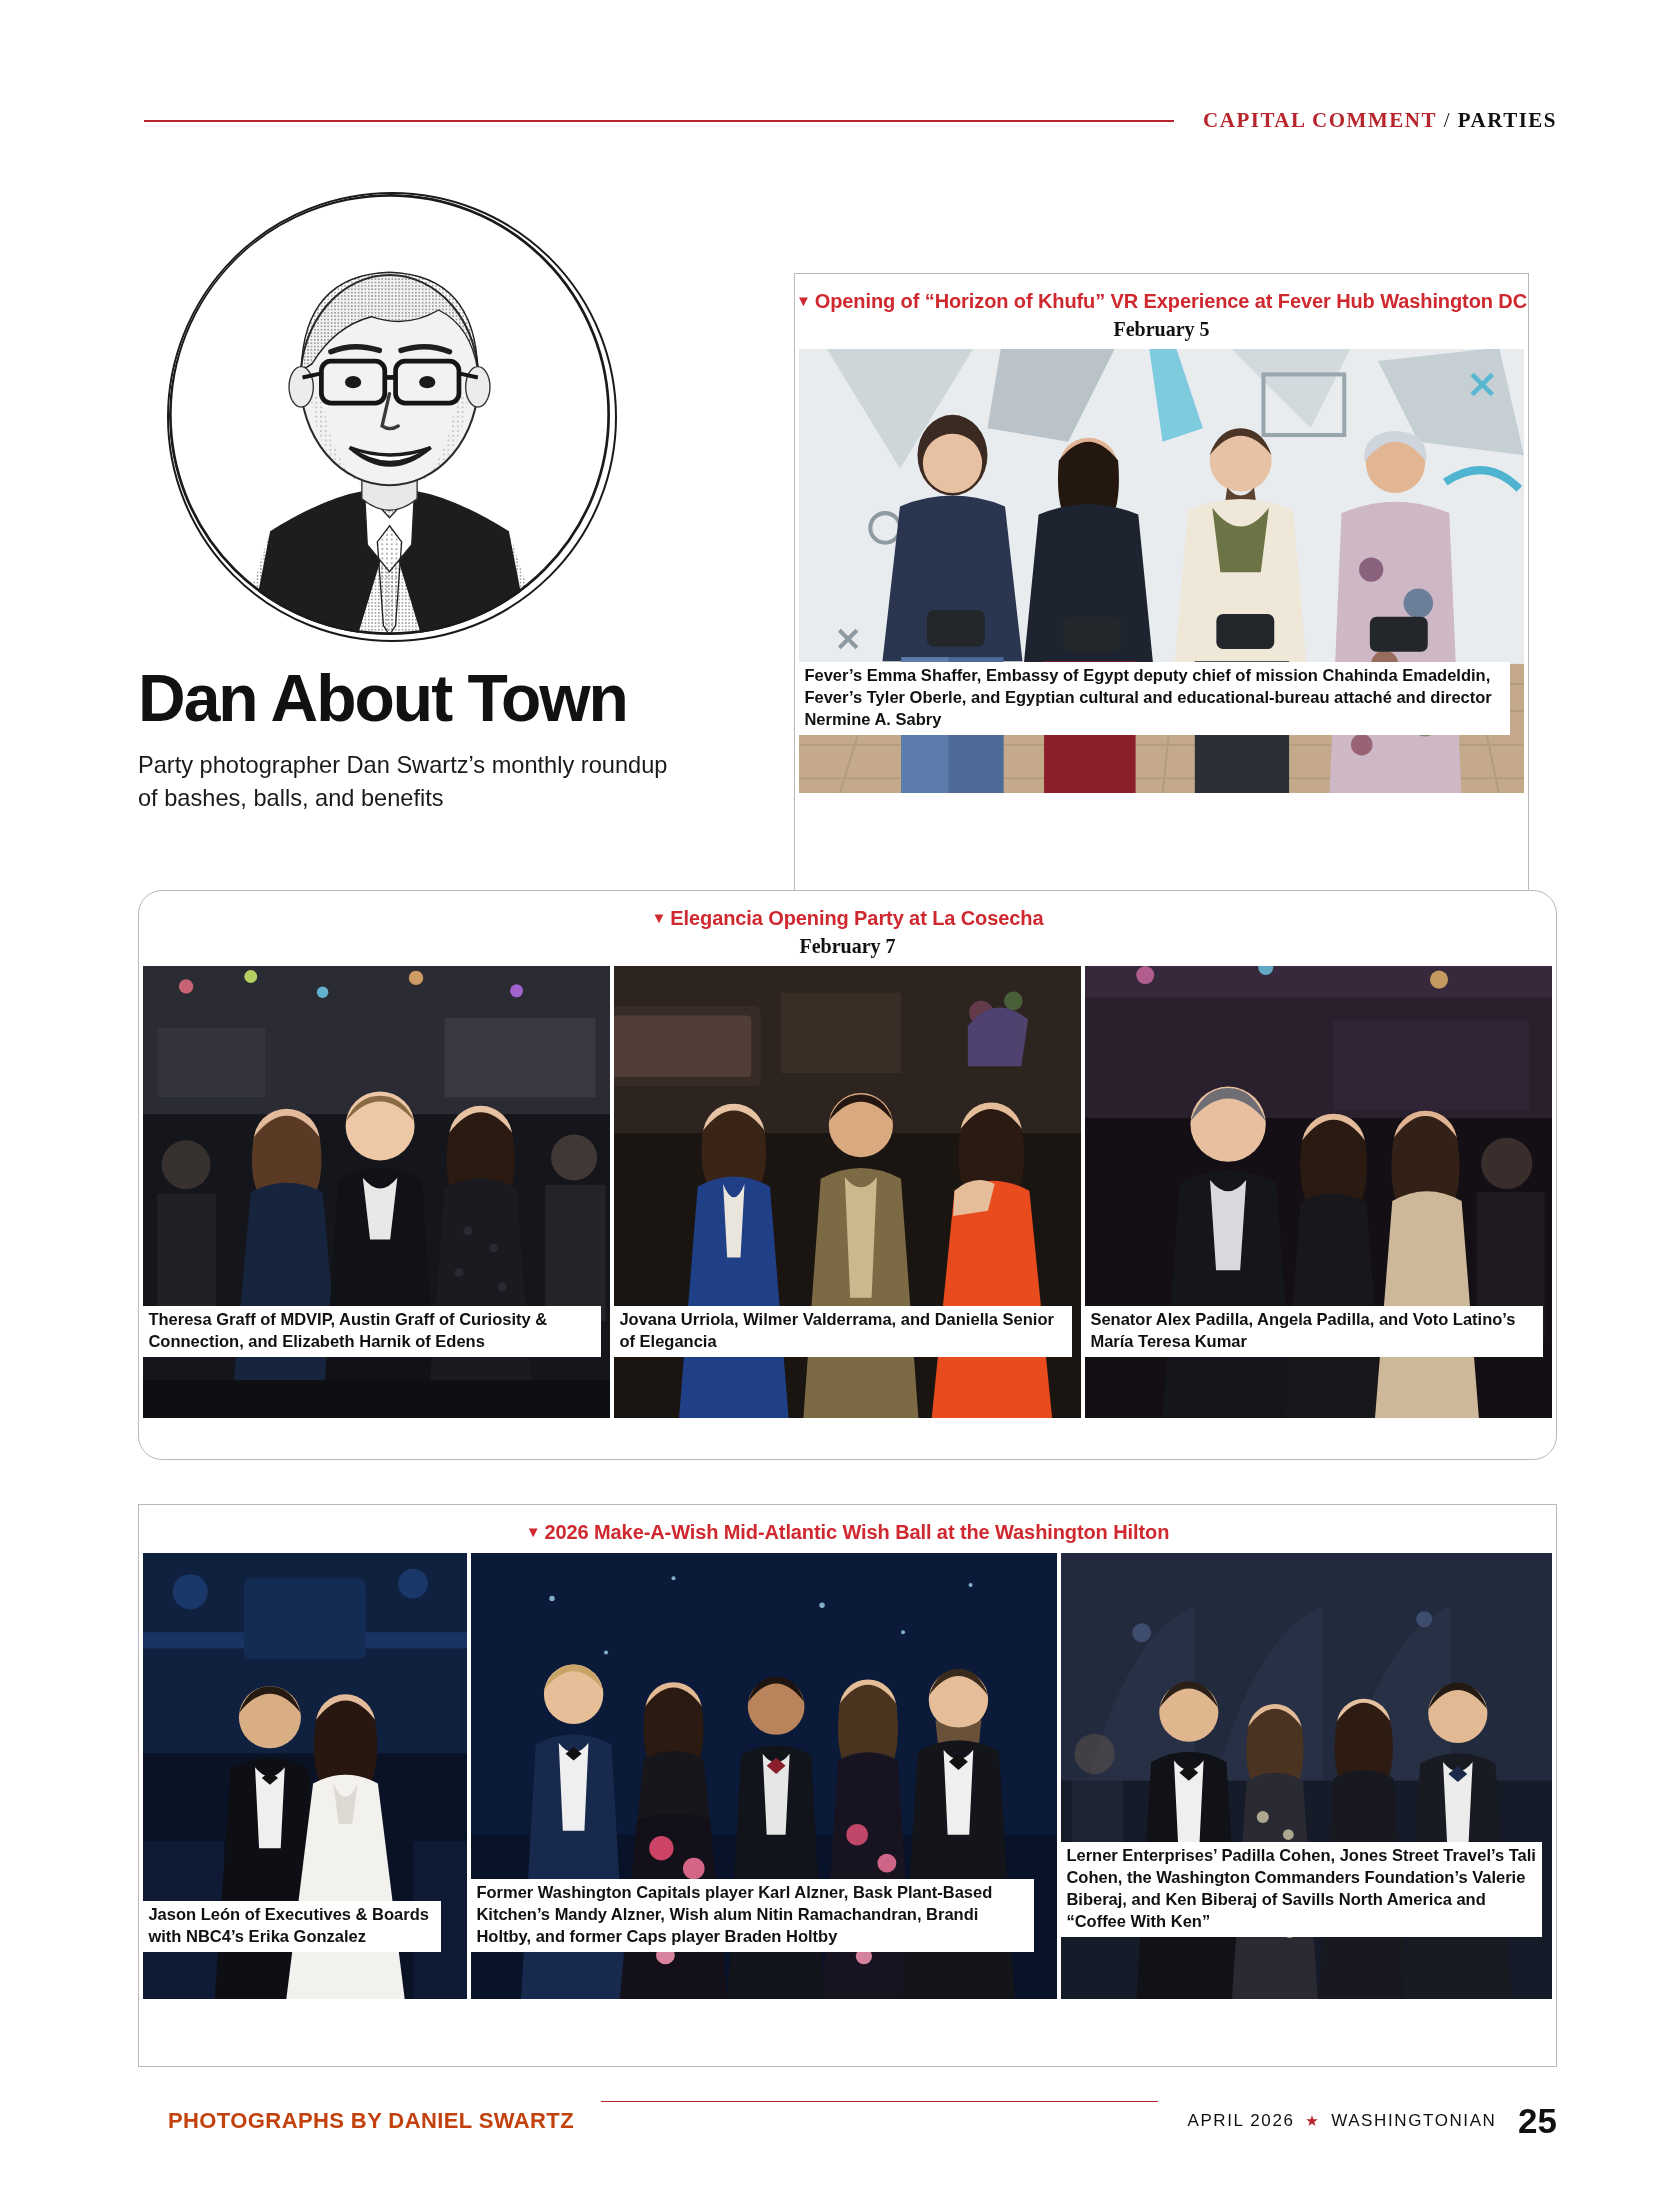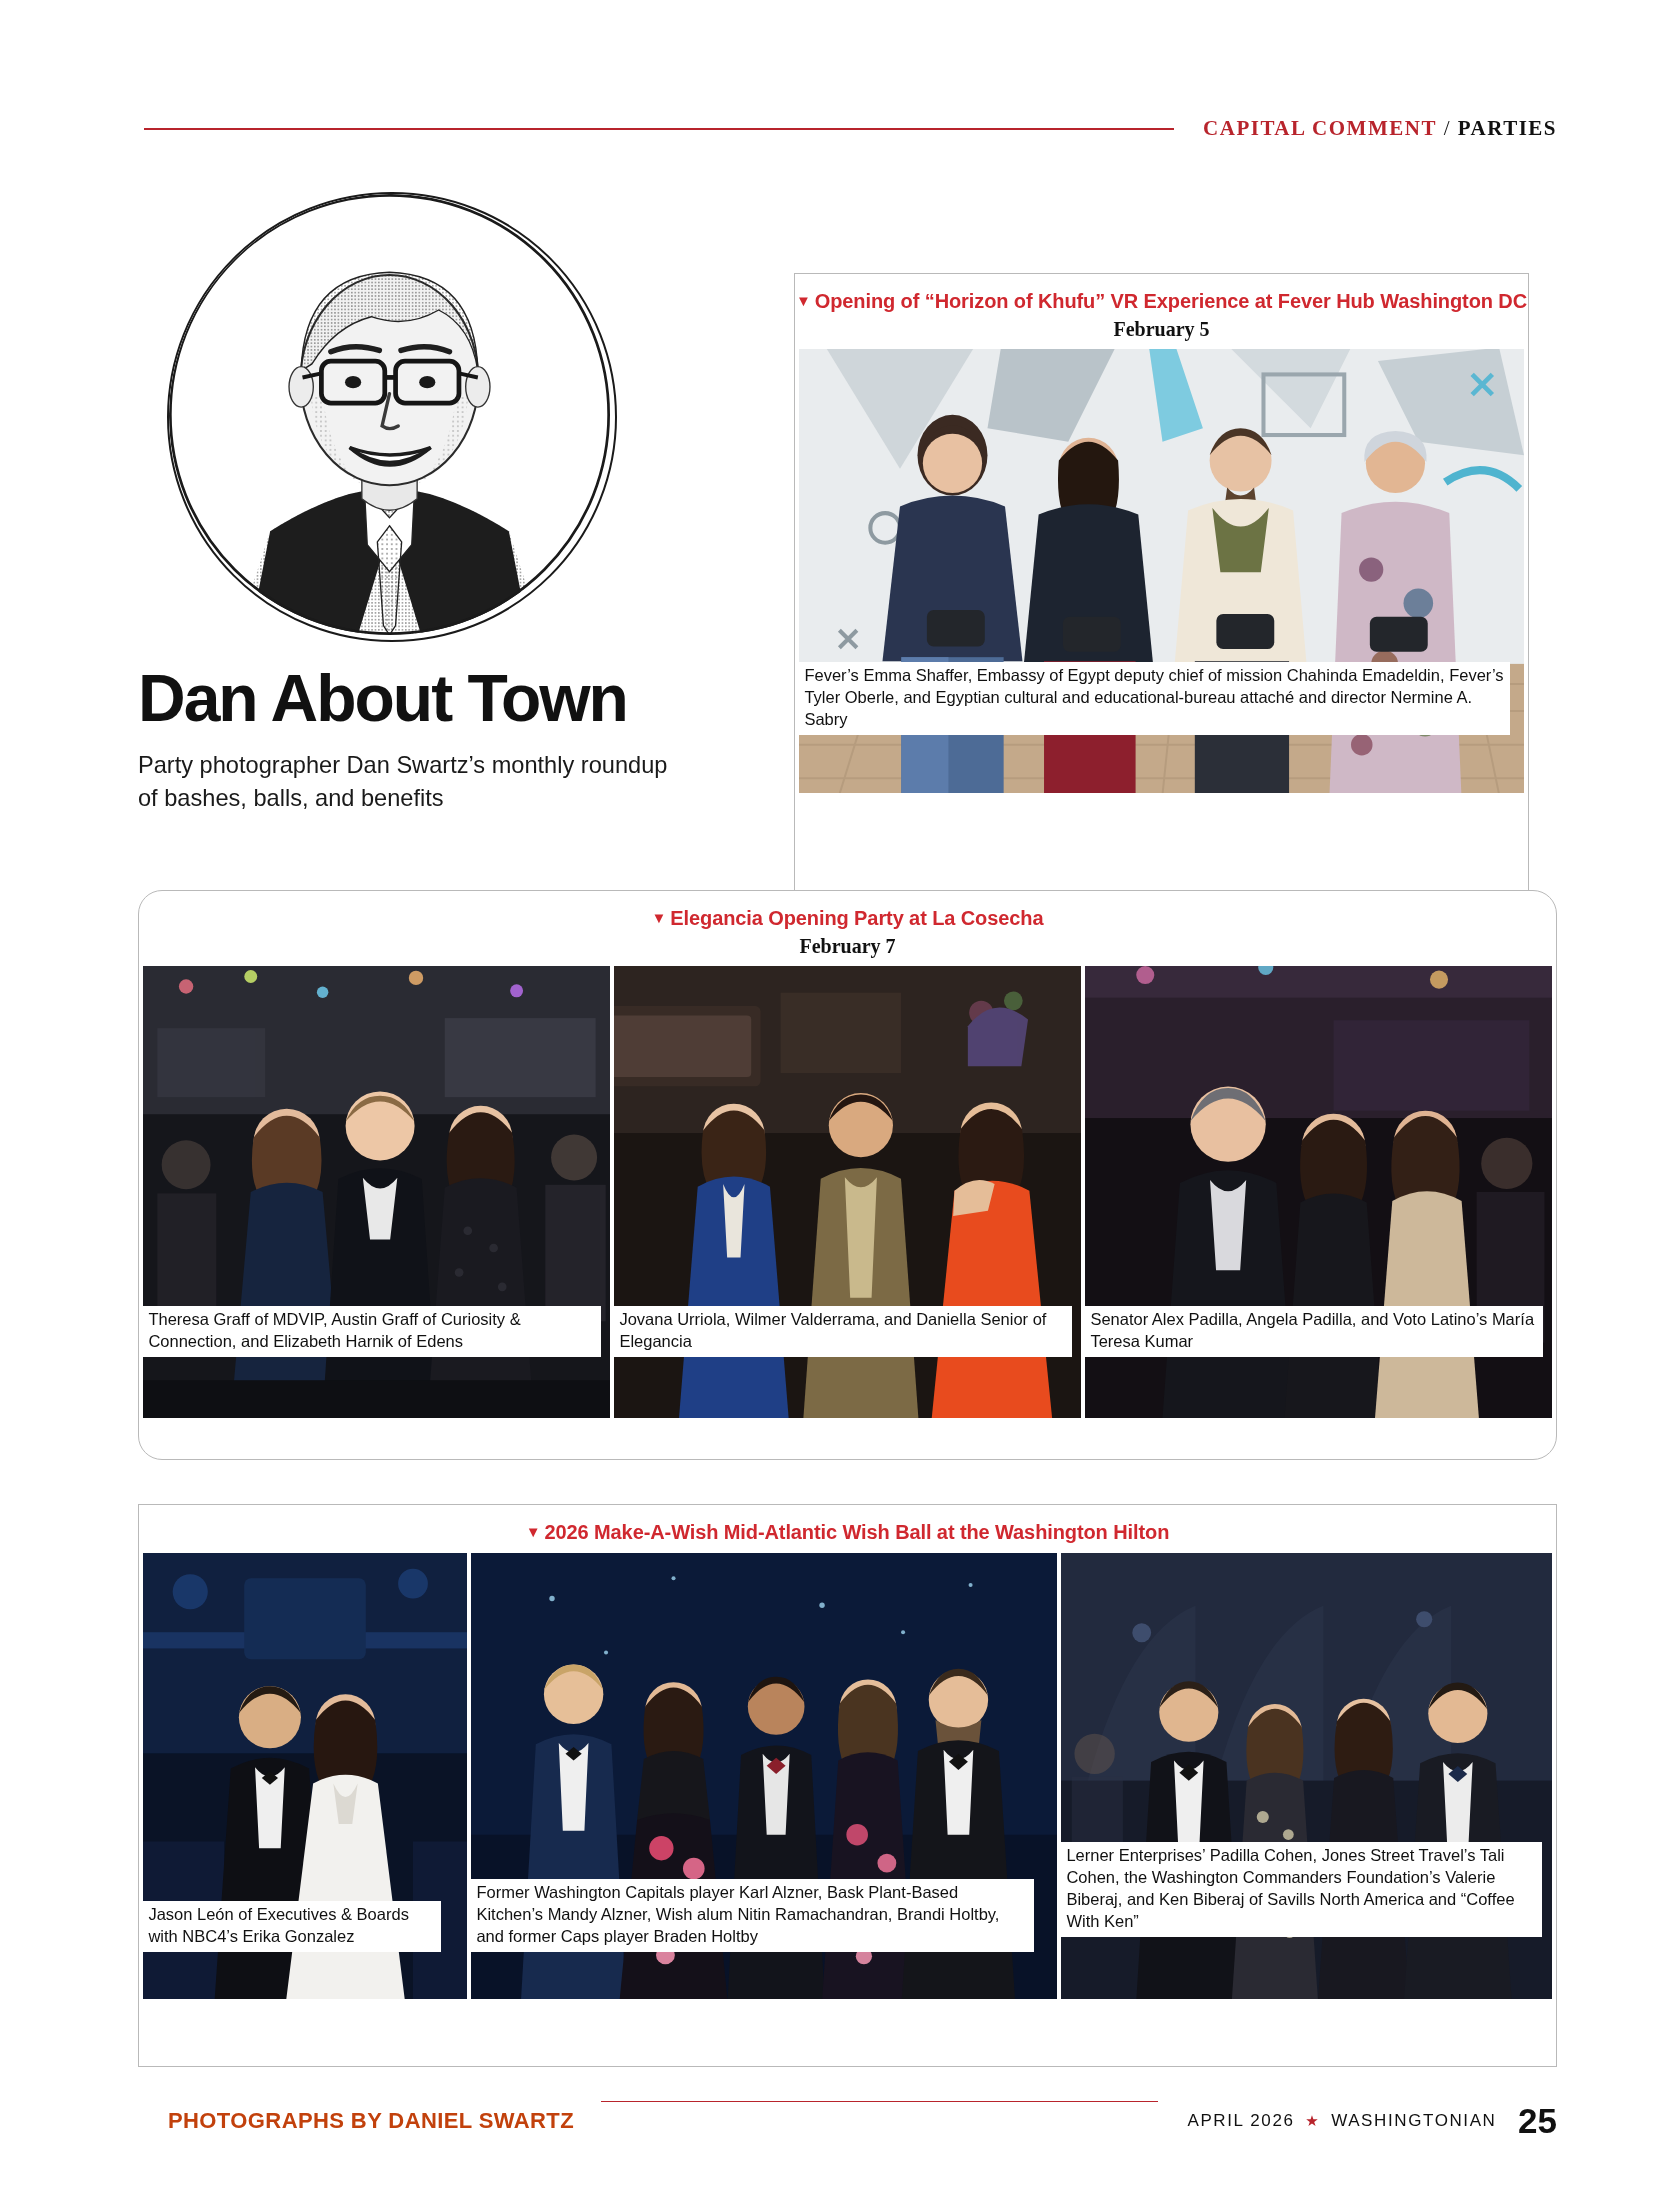--- a/index.html
+++ b/index.html
@@ -19,21 +19,21 @@
     position: absolute;
     left: 0; top: 0;
     width: 1675px;
     height: 2205px;
   }
 
   
   .kicker-row {
     position: absolute;
     left: 144px;
-    top: 116px;
+    top: 108px;
     width: 1413px;
     display: flex;
     align-items: center;
     gap: 10px;
   }
   .kicker-rule {
     flex: 1 1 auto;
     height: 2px;
     background: #b8242c;
   }
@@ -132,20 +132,21 @@
     display: flex;
     gap: 4px;
     padding: 0 4px 4px 4px;
     box-sizing: border-box;
   }
   .photo {
     position: relative;
     overflow: hidden;
     background: #000000;
     flex: 1 1 0;
+    font-weight: bold;
   }
   .caption {
     position: absolute;
     left: 0;
     bottom: 0;
     background: #ffffff;
     color: #111;
     font-size: 16.5px;
     line-height: 1.32;
     padding: 3.4px 5.4px 4px 5.4px;

